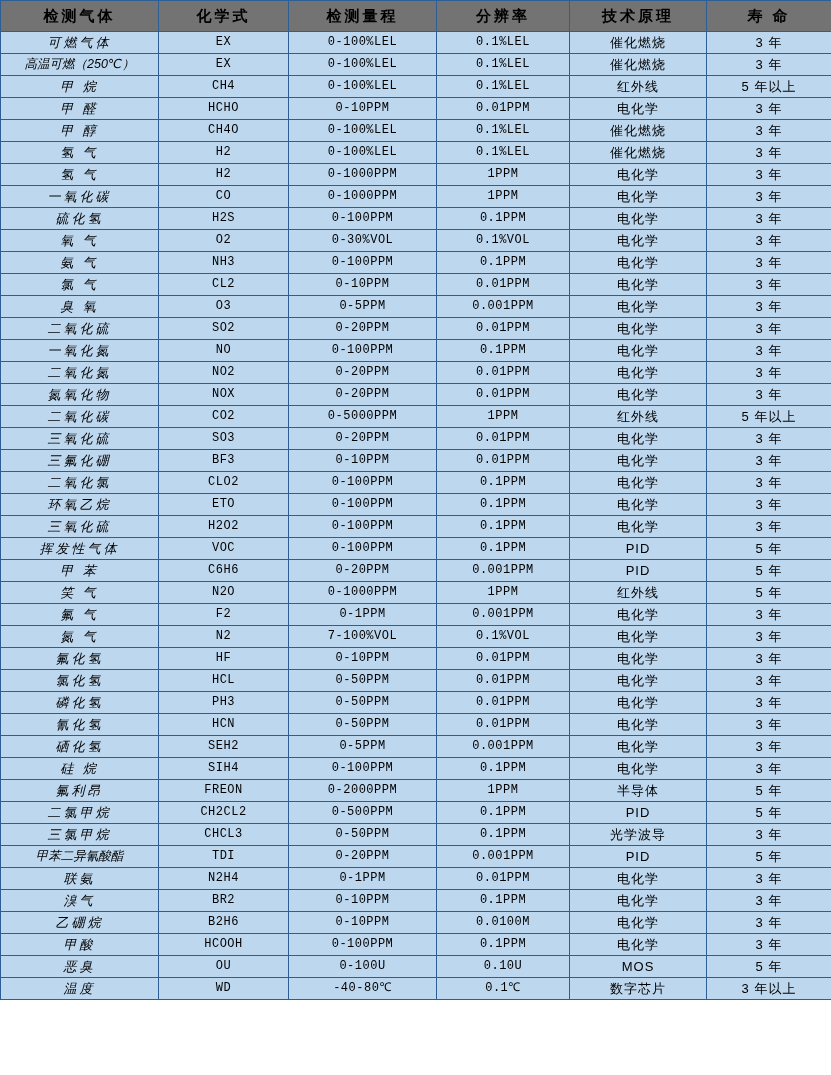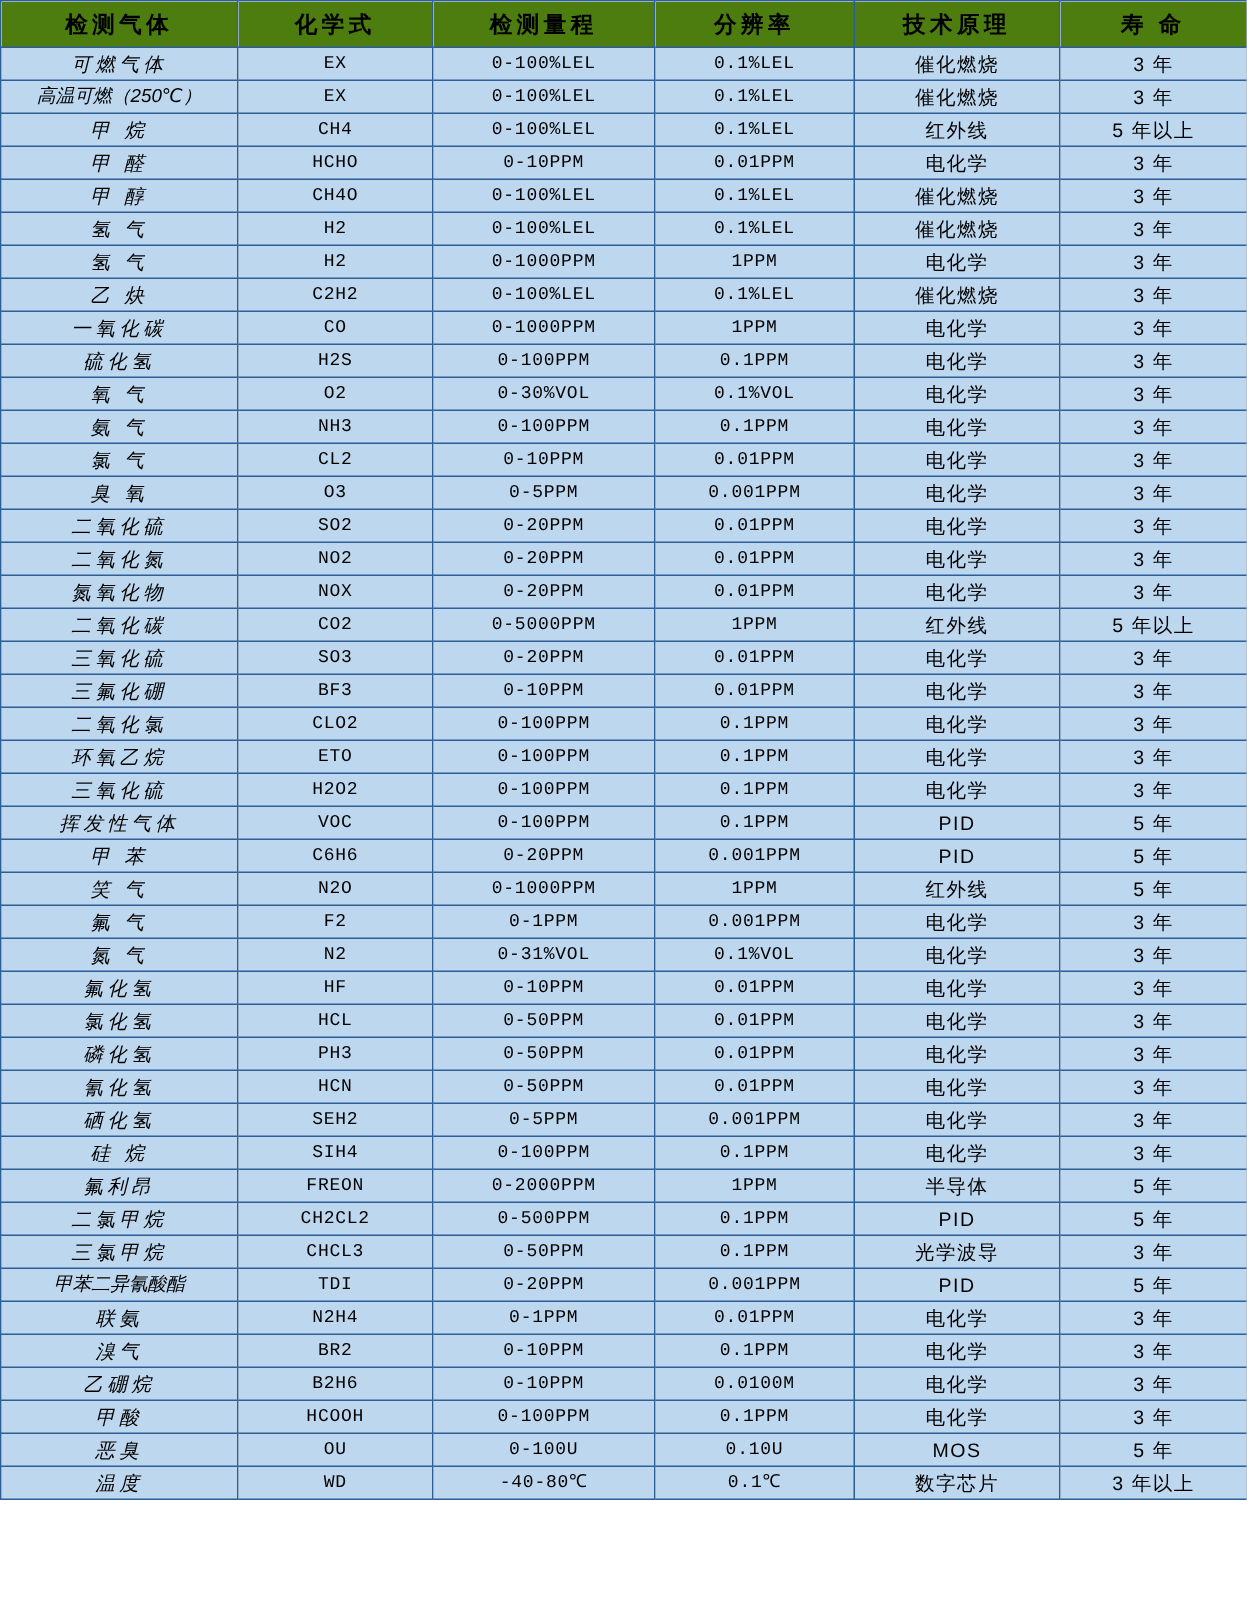--- a/index.html
+++ b/index.html
@@ -26,21 +26,21 @@
   #gas-table th,
   #gas-table td {
     border: 1px solid #2c5f96;
     text-align: center;
     vertical-align: middle;
     color: #000000;
     white-space: nowrap;
     overflow: hidden;
   }
   #gas-table thead th {
-    background: #4d7c0f;
+    background: #737373;
     height: 28px;
     font-size: 15px;
     font-weight: bold;
     letter-spacing: 3px;
   }
   #gas-table tbody td {
     background: #bdd7ee;
     height: 21px;
     font-size: 13px;
     line-height: 21px;
@@ -140,28 +140,20 @@
       </tr>
       <tr>
         <td class="name">氢 气</td>
         <td class="formula">H2</td>
         <td class="range">0-1000PPM</td>
         <td class="res">1PPM</td>
         <td class="tech">电化学</td>
         <td class="life">3 年</td>
       </tr>
       <tr>
-        <td class="name">乙 炔</td>
-        <td class="formula">C2H2</td>
-        <td class="range">0-100%LEL</td>
-        <td class="res">0.1%LEL</td>
-        <td class="tech">催化燃烧</td>
-        <td class="life">3 年</td>
-      </tr>
-      <tr>
         <td class="name">一氧化碳</td>
         <td class="formula">CO</td>
         <td class="range">0-1000PPM</td>
         <td class="res">1PPM</td>
         <td class="tech">电化学</td>
         <td class="life">3 年</td>
       </tr>
       <tr>
         <td class="name">硫化氢</td>
         <td class="formula">H2S</td>
@@ -200,20 +192,28 @@
         <td class="range">0-5PPM</td>
         <td class="res">0.001PPM</td>
         <td class="tech">电化学</td>
         <td class="life">3 年</td>
       </tr>
       <tr>
         <td class="name">二氧化硫</td>
         <td class="formula">SO2</td>
         <td class="range">0-20PPM</td>
         <td class="res">0.01PPM</td>
+        <td class="tech">电化学</td>
+        <td class="life">3 年</td>
+      </tr>
+      <tr>
+        <td class="name">一氧化氮</td>
+        <td class="formula">NO</td>
+        <td class="range">0-100PPM</td>
+        <td class="res">0.1PPM</td>
         <td class="tech">电化学</td>
         <td class="life">3 年</td>
       </tr>
       <tr>
         <td class="name">二氧化氮</td>
         <td class="formula">NO2</td>
         <td class="range">0-20PPM</td>
         <td class="res">0.01PPM</td>
         <td class="tech">电化学</td>
         <td class="life">3 年</td>
@@ -302,21 +302,21 @@
         <td class="name">氟 气</td>
         <td class="formula">F2</td>
         <td class="range">0-1PPM</td>
         <td class="res">0.001PPM</td>
         <td class="tech">电化学</td>
         <td class="life">3 年</td>
       </tr>
       <tr>
         <td class="name">氮 气</td>
         <td class="formula">N2</td>
-        <td class="range">0-31%VOL</td>
+        <td class="range">7-100%VOL</td>
         <td class="res">0.1%VOL</td>
         <td class="tech">电化学</td>
         <td class="life">3 年</td>
       </tr>
       <tr>
         <td class="name">氟化氢</td>
         <td class="formula">HF</td>
         <td class="range">0-10PPM</td>
         <td class="res">0.01PPM</td>
         <td class="tech">电化学</td>

